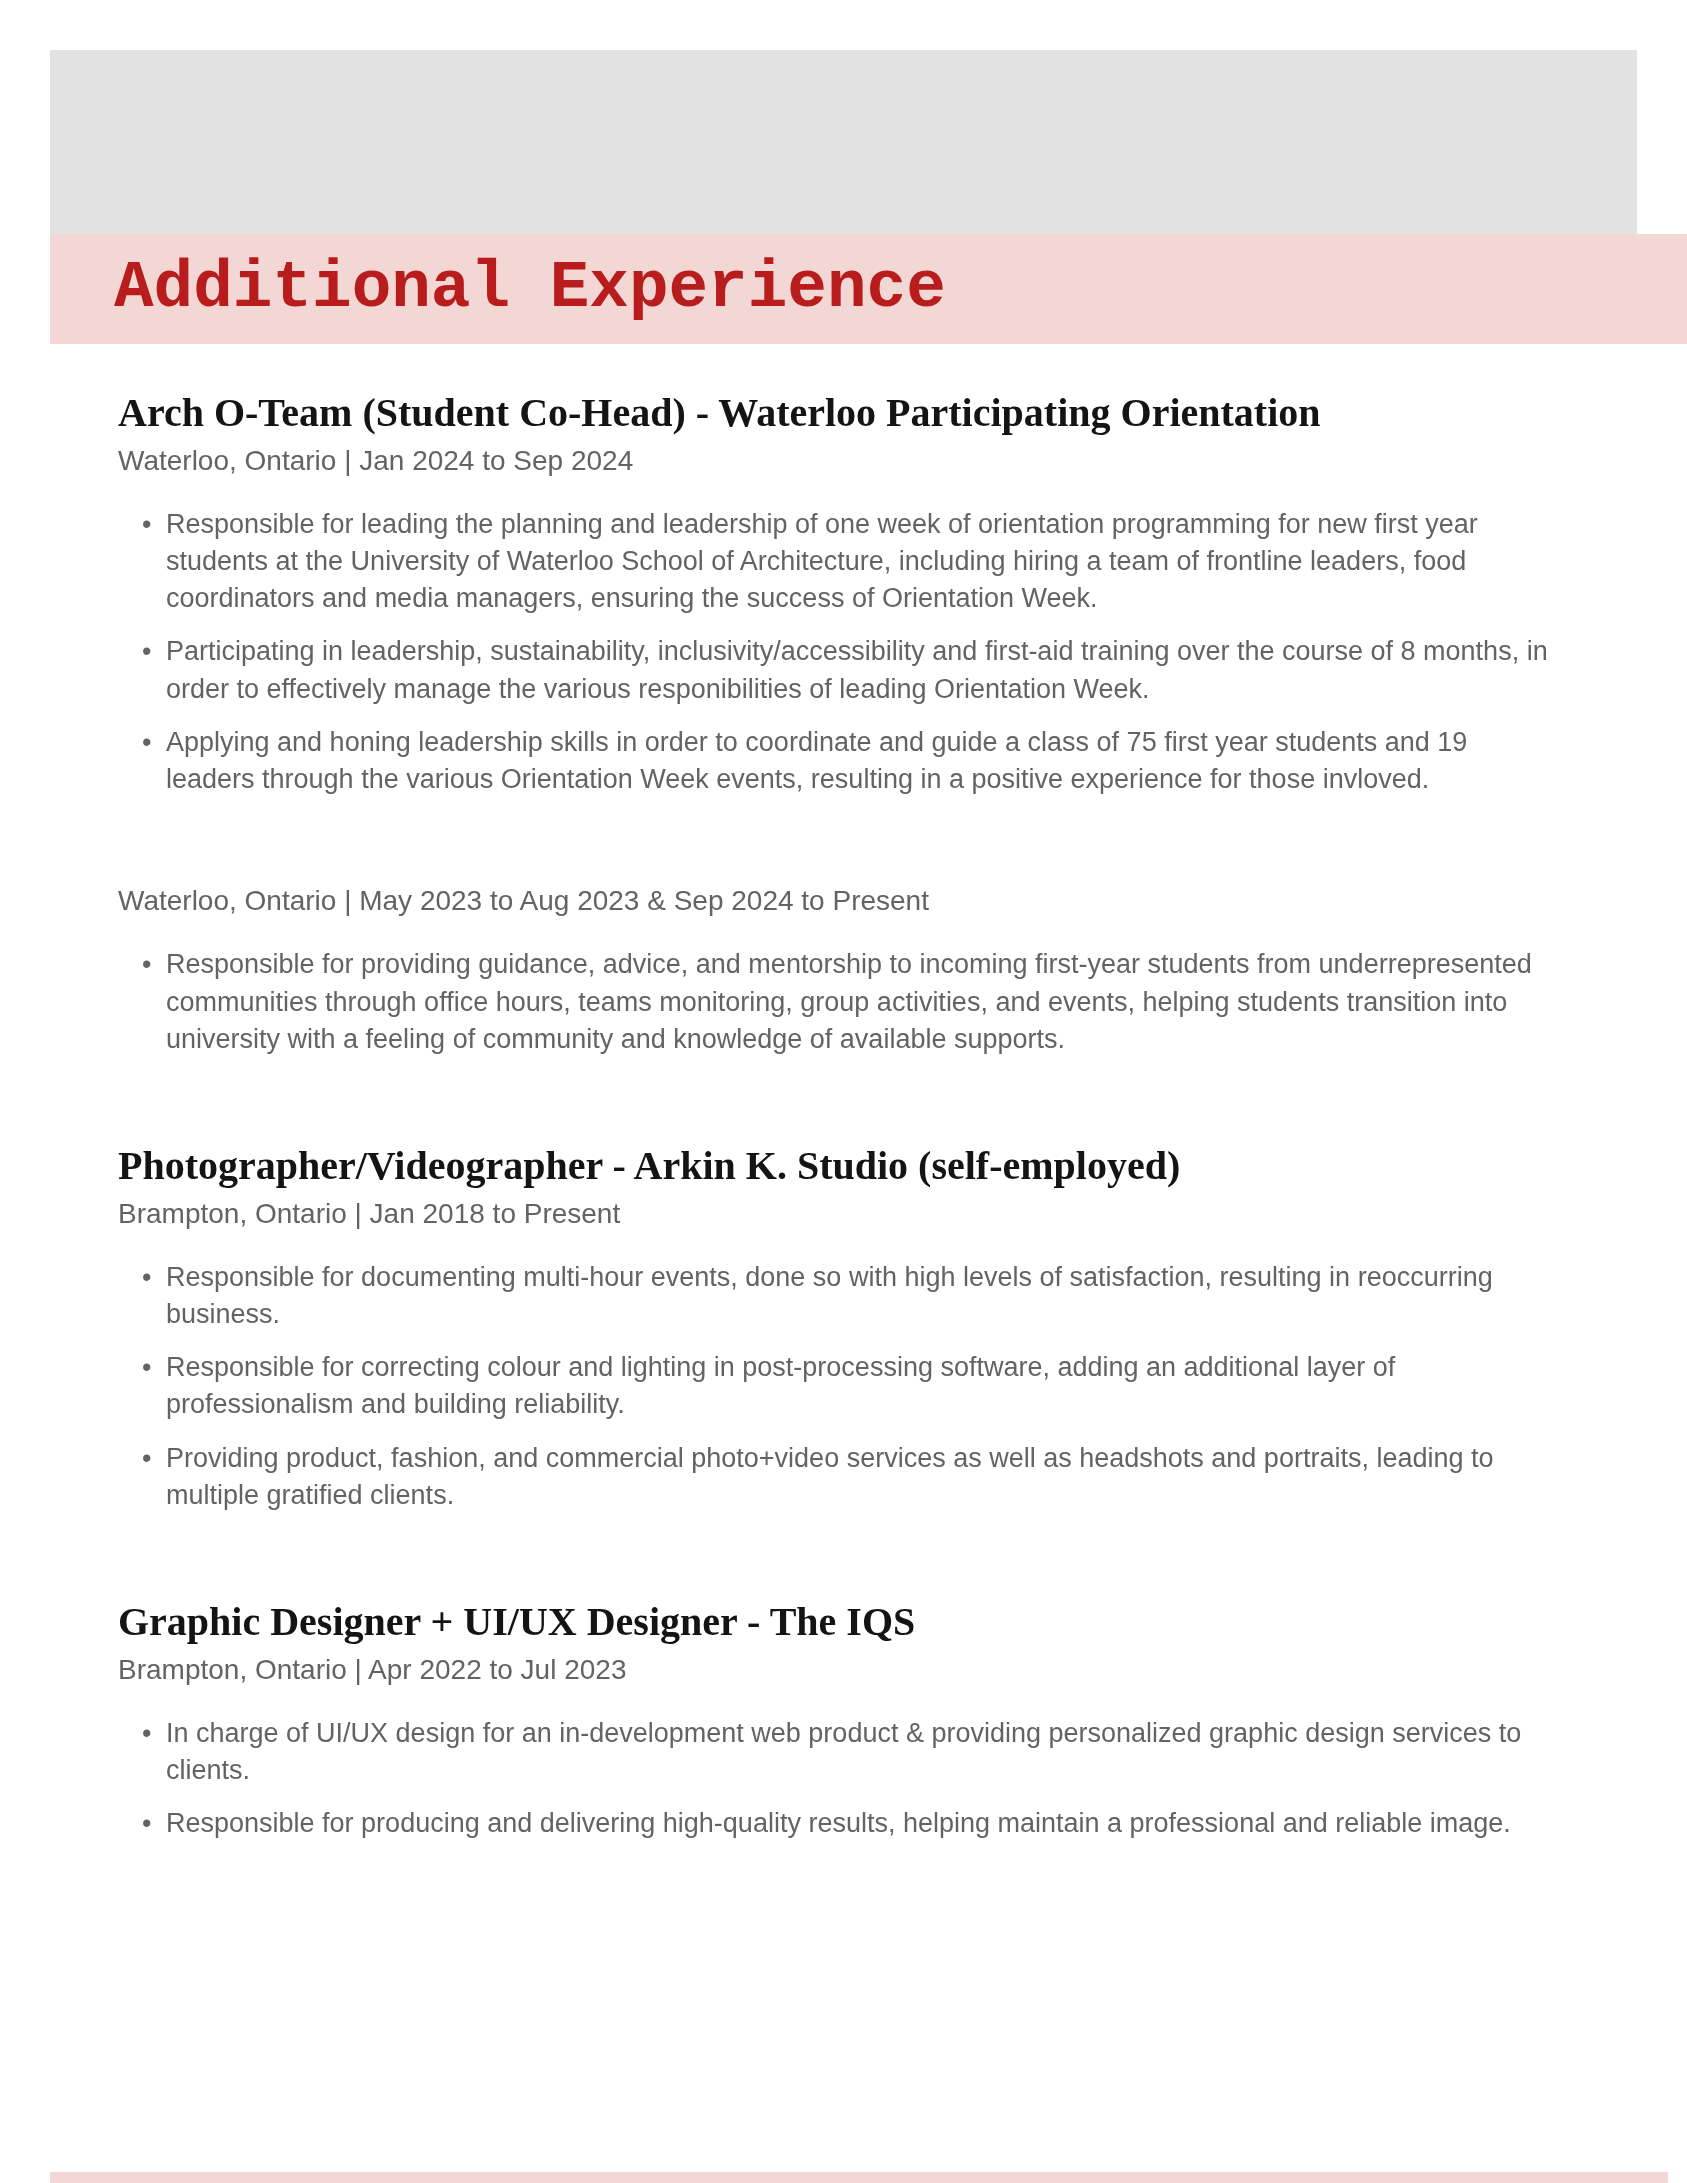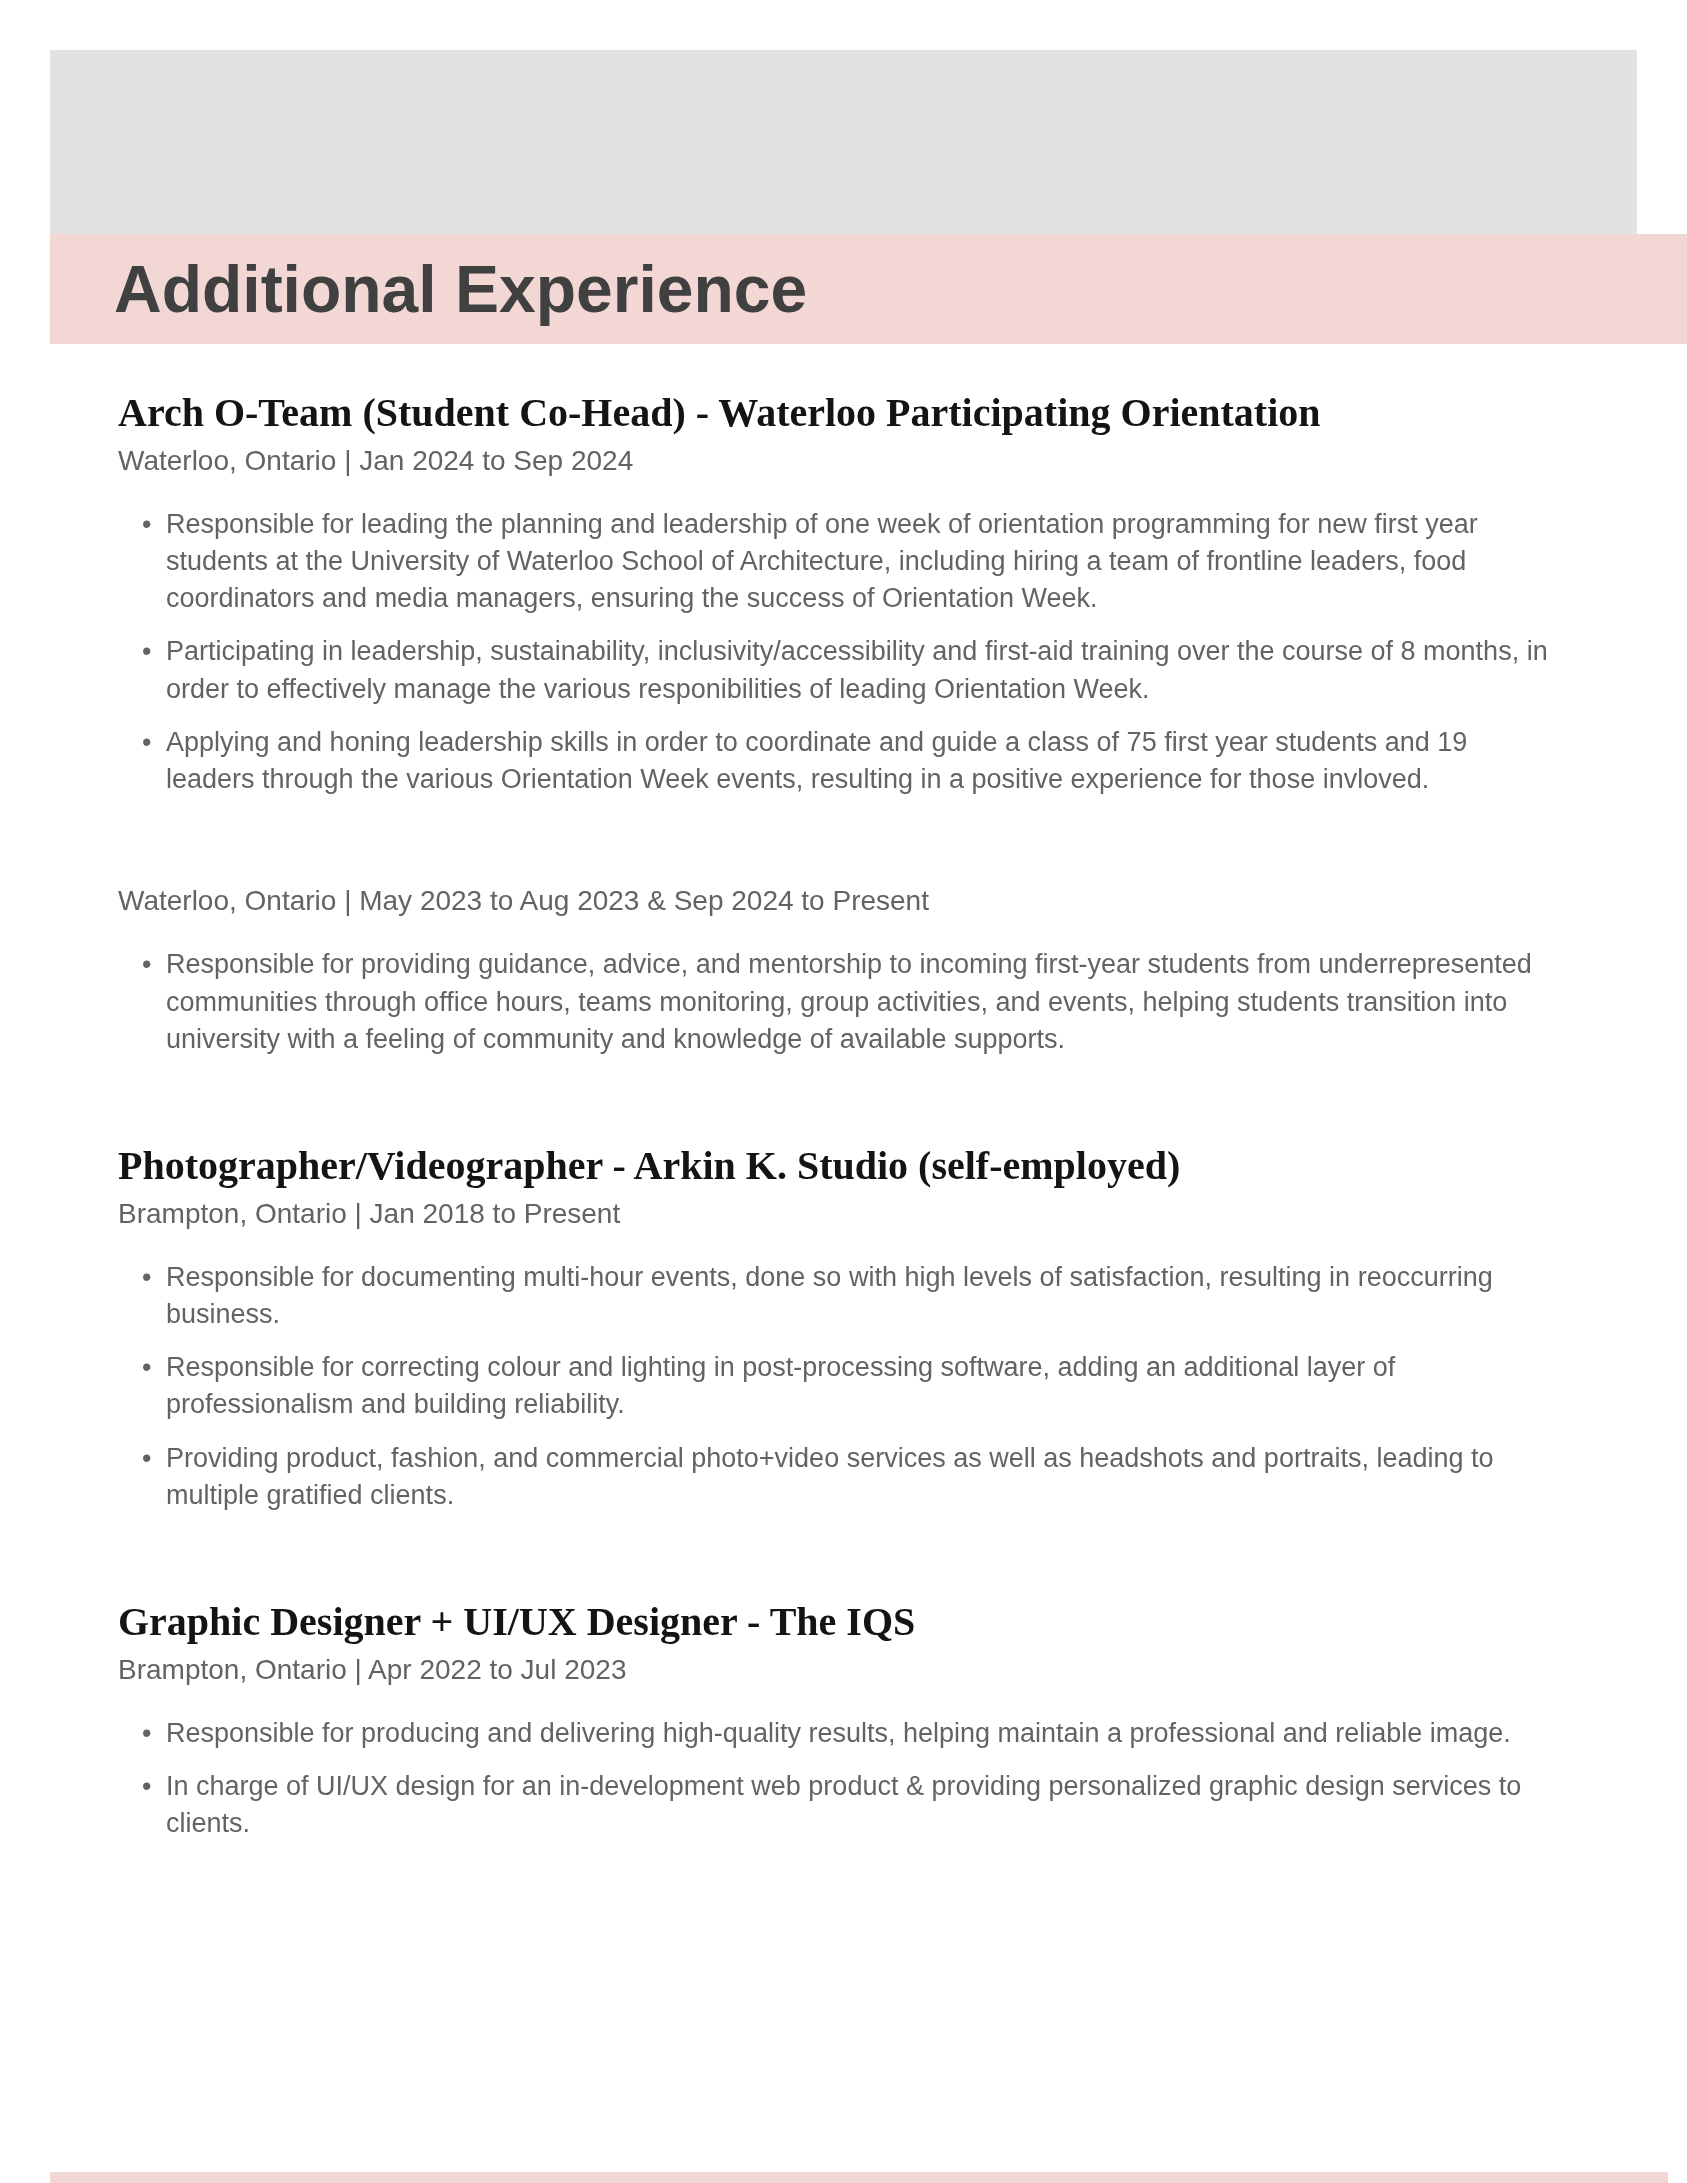--- a/index.html
+++ b/index.html
@@ -28,24 +28,24 @@
     left: 50px;
     top: 234px;
     width: 1637px;
     height: 110px;
     background: #f3d7d4;
     display: flex;
     align-items: center;
   }
 
   .pink-banner h1 {
-    font-family: Liberation Sans, sans-serif;
+    font-family: Liberation Mono, monospace;
     font-weight: 700;
     font-size: 66px;
-    color: #404040;
+    color: #b91c1c;
     padding-left: 64px;
     line-height: 1;
   }
 
   .content {
     position: absolute;
     left: 118px;
     top: 390px;
     width: 1436px;
   }
@@ -135,22 +135,22 @@
         <li>Responsible for documenting multi-hour events, done so with high levels of satisfaction, resulting in reoccurring business.</li>
         <li>Responsible for correcting colour and lighting in post-processing software, adding an additional layer of professionalism and building reliability.</li>
         <li>Providing product, fashion, and commercial photo+video services as well as headshots and portraits, leading to multiple gratified clients.</li>
       </ul>
     </section>
 
     <section class="job">
       <h2>Graphic Designer + UI/UX Designer - The IQS</h2>
       <p class="sub">Brampton, Ontario | Apr 2022 to Jul 2023</p>
       <ul>
+        <li>In charge of UI/UX design for an in-development web product &amp; providing personalized graphic design services to clients.</li>
         <li>Responsible for producing and delivering high-quality results, helping maintain a professional and reliable image.</li>
-        <li>In charge of UI/UX design for an in-development web product &amp; providing personalized graphic design services to clients.</li>
       </ul>
     </section>
 
   </main>
 
   <div class="bottom-strip"></div>
 
 </div>
 
 

